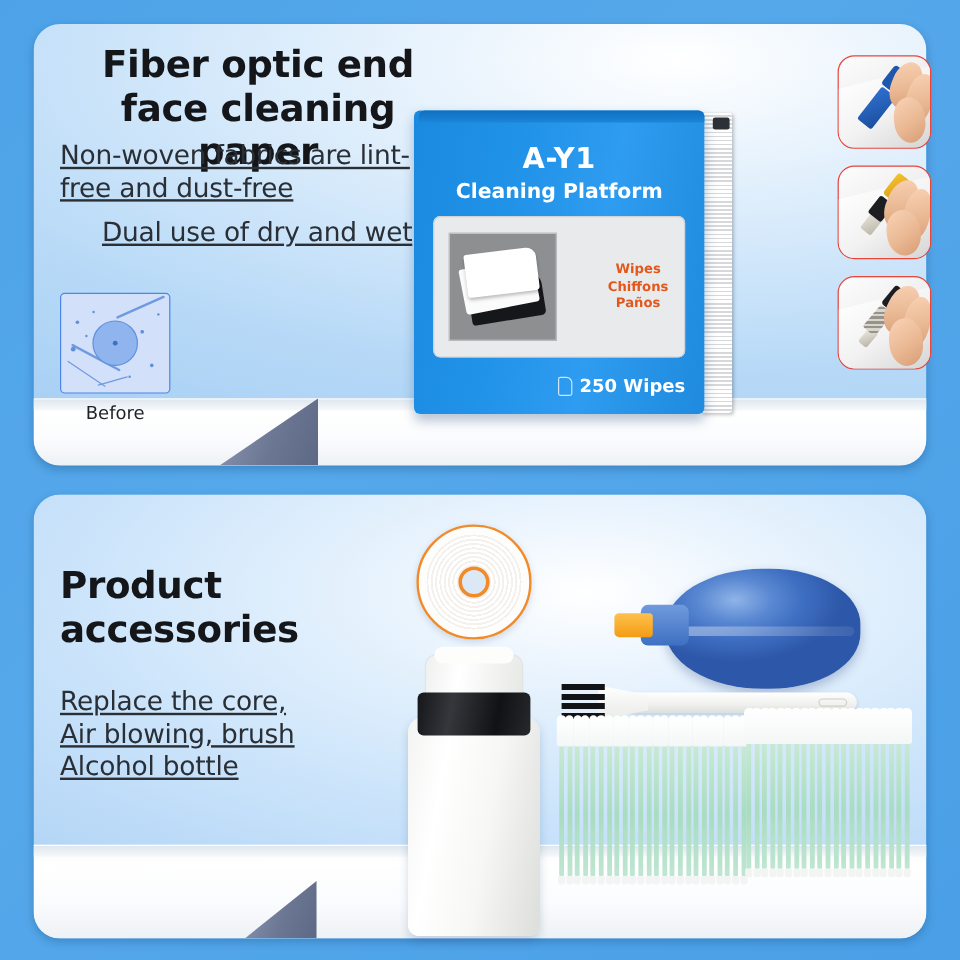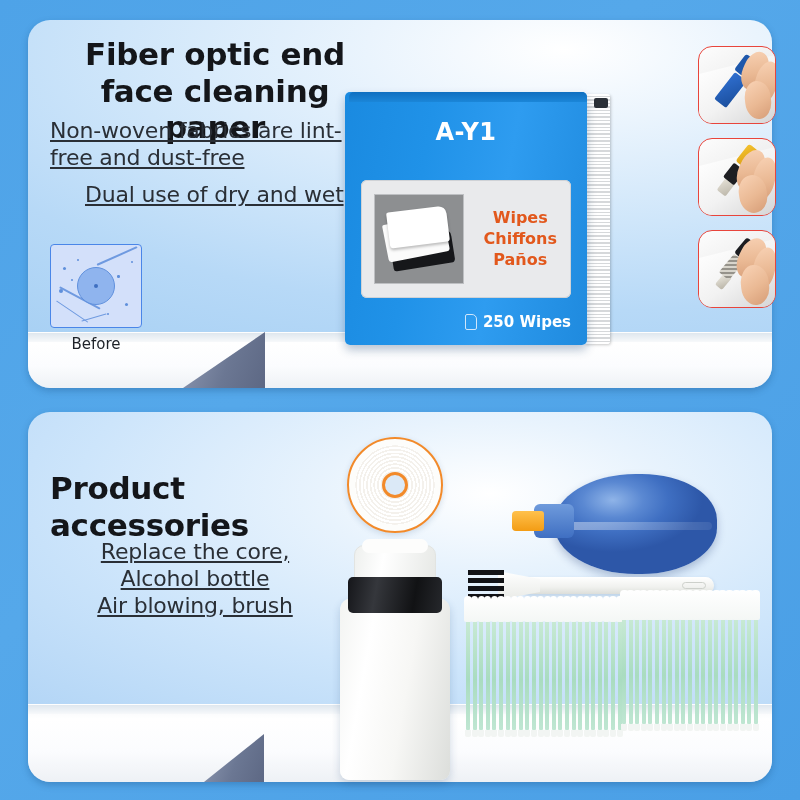--- a/index.html
+++ b/index.html
@@ -76,21 +76,21 @@
     line-height: 1.22;
     color: #2a2f36;
     letter-spacing: -0.2px;
     text-decoration: underline;
   }
   #top-headline { top: 36px; left: 50px; width: 330px; text-align: center; }
   #top-sub1 { top: 118px; left: 50px; width: 300px; }
   #top-sub2 { top: 182px; left: 50px; width: 310px; margin-left: 35px; }
 
   #bottom-headline { top: 470px; left: 50px; width: 270px; }
-  #bottom-sub { top: 539px; left: 50px; width: 290px; text-align: center; }
+  #bottom-sub { top: 573px; left: 50px; width: 290px; }
   #bottom-sub div { white-space: nowrap; }
 
   
   .swatch-row { position: absolute; top: 224px; left: 50px; z-index: 6; display: flex; gap: 14px; }
   .swatch-item { width: 92px; margin-top: 20px; }
   .swatch {
     width: 92px; height: 84px;
     border: 1.6px solid #4a86e8;
     border-radius: 4px;
     position: relative; overflow: hidden;
@@ -178,21 +178,21 @@
   #sheet-white2 {
     left: 13px; top: 14px; width: 60px; height: 36px;
     background: #ffffff;
     transform: rotate(-7deg);
     border-radius: 2px 8px 3px 3px;
     box-shadow: 0 2px 3px rgba(0,0,0,.25);
   }
   #box-langs {
     position: absolute; right: 14px; top: 50%; transform: translateY(-50%);
     text-align: center; color: #e2581c;
-    font-size: 16px; font-weight: bold; line-height: 1.32;
+    font-size: 11px; font-weight: bold; line-height: 1.32;
   }
   #box-count {
     position: absolute; right: 16px; bottom: 14px;
     display: flex; align-items: center; gap: 6px;
     color: #ffffff; font-size: 15px; font-weight: bold;
   }
   #wipe-icon {
     width: 12px; height: 16px;
     border: 1.6px solid #cfe6fb; border-radius: 2px 5px 2px 2px;
   }
@@ -365,20 +365,21 @@
   </div>
 </div>
 
 <div id="box-group">
   <div id="wipe-stack">
     <div id="wipe-stack-cap"></div>
   </div>
   <div id="box-body">
     <div id="box-top-edge"></div>
     <div id="box-title">A-Y1</div>
+    <div id="box-subtitle">Cleaning Platform</div>
 
     <div id="box-label">
       <div id="wipes-photo">
         <div class="sheet" id="sheet-black"></div>
         <div class="sheet" id="sheet-white1"></div>
         <div class="sheet" id="sheet-white2"></div>
       </div>
       <div id="box-langs">
         <div>Wipes</div>
         <div>Chiffons</div>
@@ -429,22 +430,22 @@
   <div class="shelf">
     <div class="shelf-lip"></div>
     <div class="wedge" id="wedge-bottom"></div>
   </div>
 </div>
 
 <h1 class="headline txt-wrap" id="bottom-headline">Product accessories</h1>
 
 <div class="sub txt-wrap" id="bottom-sub">
   <div>Replace the core,</div>
+  <div>Air blowing, brush</div>
   <div>Alcohol bottle</div>
-  <div>Air blowing, brush</div>
 </div>
 
 <div id="reel">
   <div id="reel-hub"></div>
 </div>
 
 <div id="bottle">
   <div id="bottle-body"></div>
   <div id="bottle-pump"></div>
   <div id="bottle-pump-top"></div>

